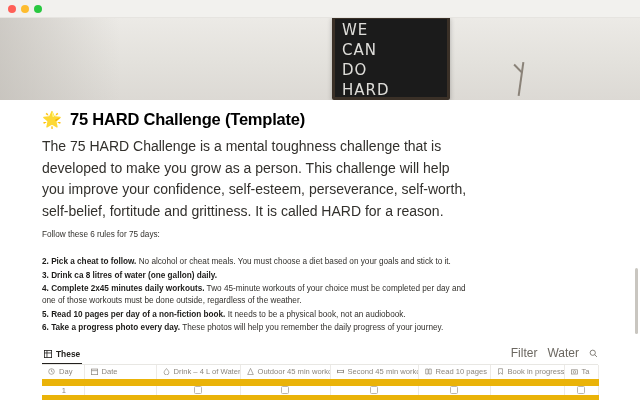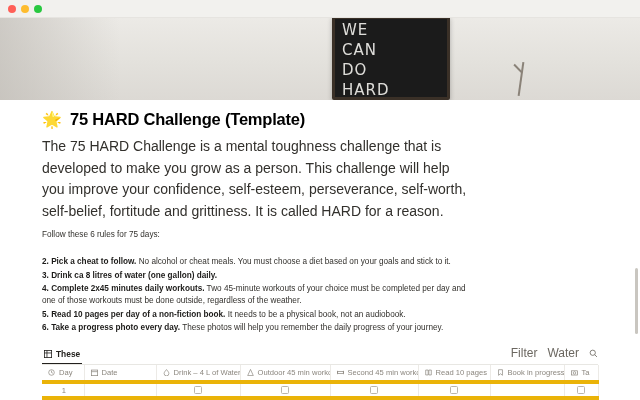--- a/index.html
+++ b/index.html
@@ -145,21 +145,21 @@
   }
   .icon-svg { display: block; }
 
   table.grid {
     width: 100%;
     border-collapse: collapse;
     table-layout: fixed;
   }
   table.grid th, table.grid td {
     border-right: 1px solid #eceae6;
-    border-bottom: 4px solid #eab308;
+    border-bottom: 7px solid #eab308;
     font-size: 7.6px;
     color: #57534c;
     text-align: center;
     height: 16px;
     padding: 0 6px;
     font-weight: normal;
     white-space: nowrap;
     overflow: hidden;
   }
   table.grid th {

